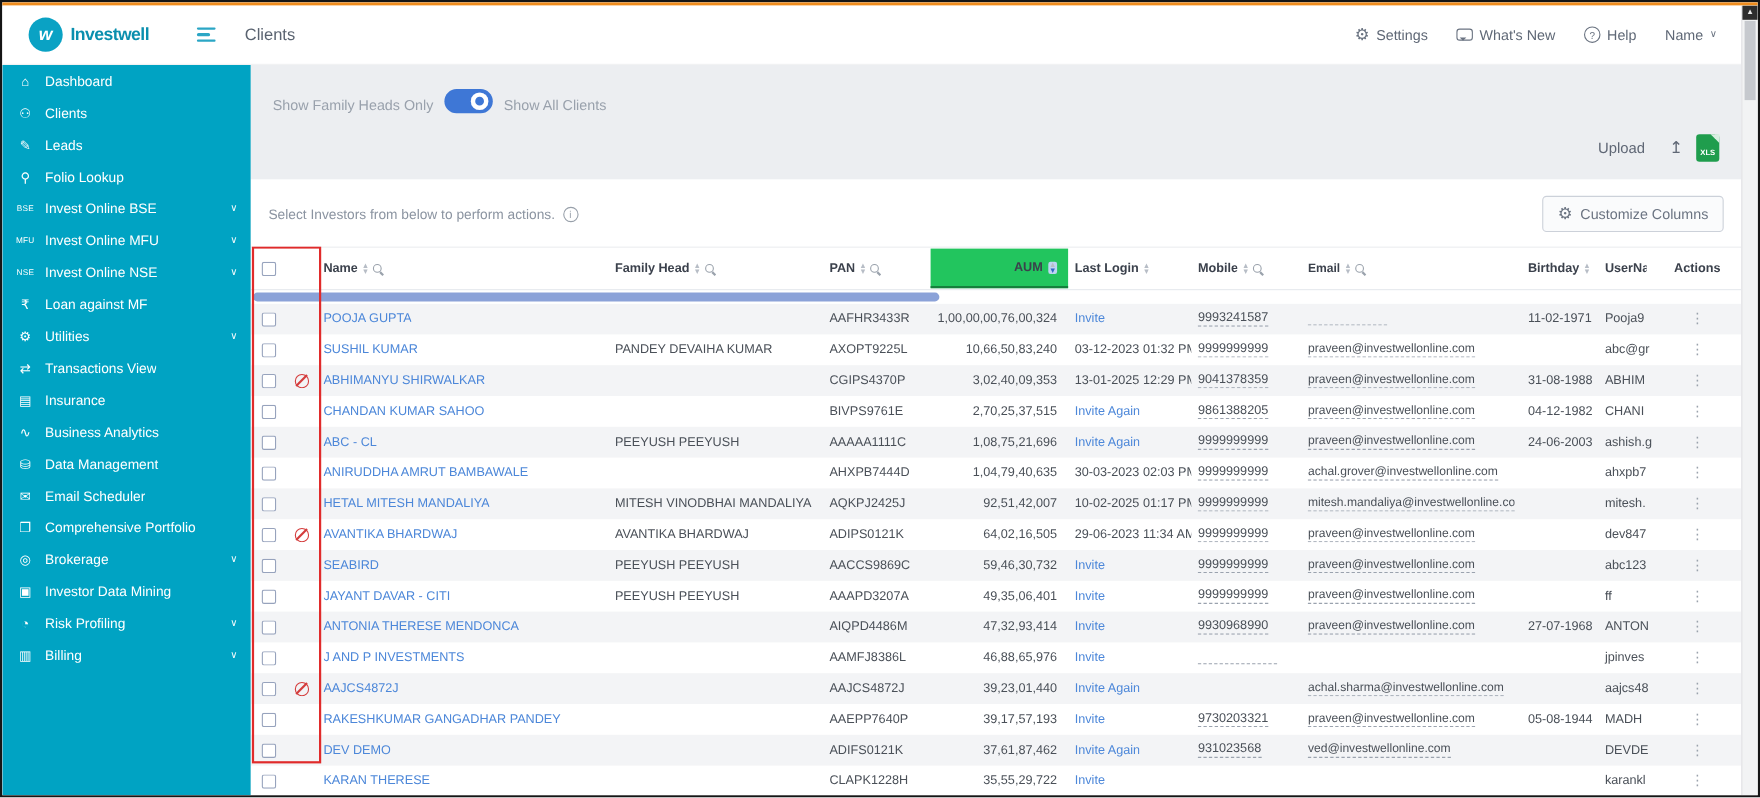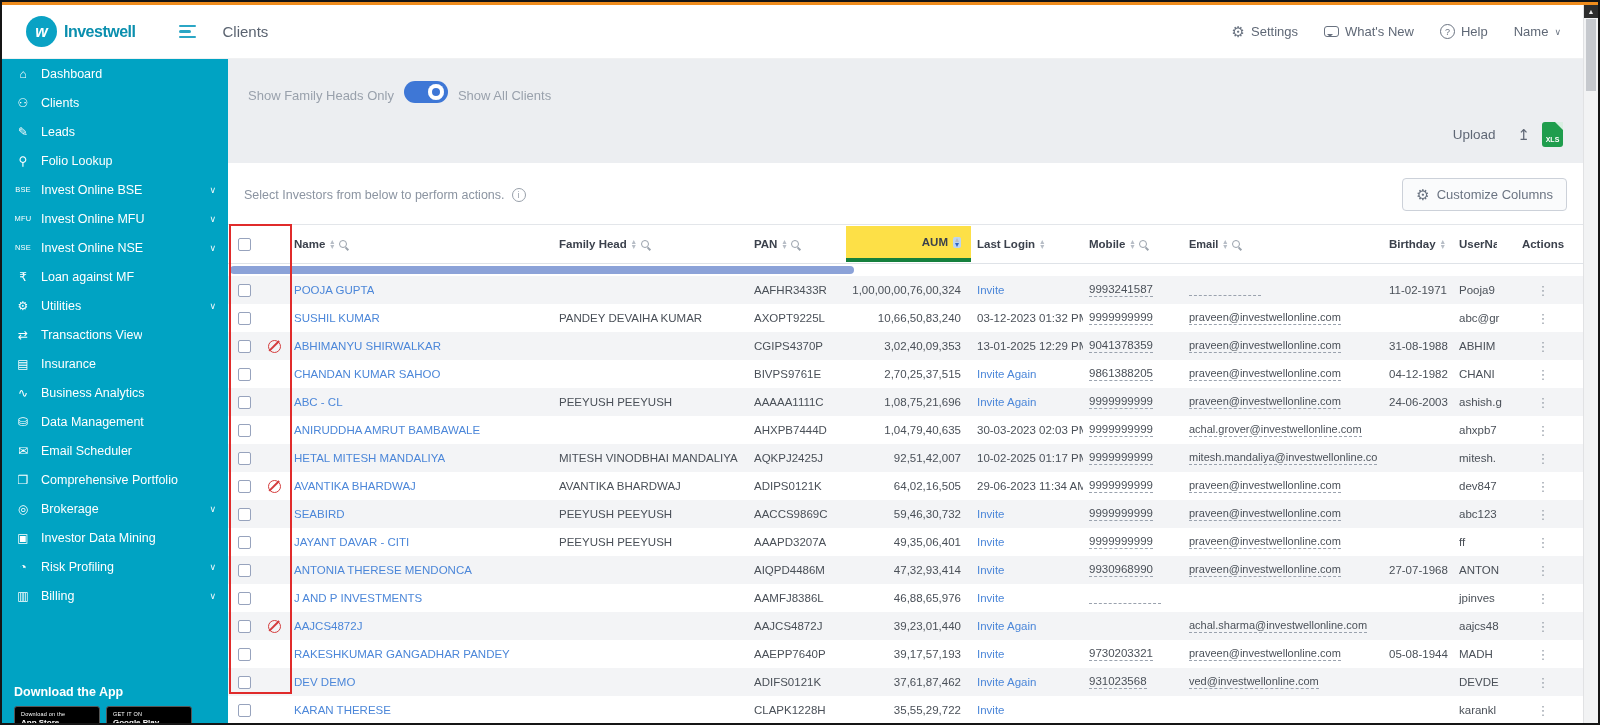--- a/index.html
+++ b/index.html
@@ -64,21 +64,21 @@
   .info-icon{width:14px;height:14px;border:1px solid #98a0aa;border-radius:50%;font-size:9px;display:inline-flex;align-items:center;justify-content:center;color:#98a0aa}
   .customize-btn{margin-left:auto;display:flex;align-items:center;gap:7px;border:1px solid #ccd1d9;background:#fafbfc;border-radius:4px;padding:8px 13px;font-size:13px;color:#6b7482;cursor:pointer;font-family:inherit}
 
   
   .table-wrap{flex:1;position:relative;overflow:hidden;
     --cols:34px 26px 265px 195px 98px 125px 112px 100px 200px 70px 50px 1fr}
   .t-head,.t-row{display:grid;grid-template-columns:var(--cols);width:100%}
   .t-head{height:40px;align-items:center;border-top:1px solid #e3e6ea;border-bottom:1px solid #dfe3e8;background:#fff}
   .cell{padding:0 6px;white-space:nowrap;overflow:hidden;font-size:11.5px;color:#4a5058;display:flex;align-items:center;gap:5px}
   .h-cell{font-weight:bold;color:#3b414c;cursor:pointer;height:36px}
-  .h-cell.hl{background:#fde047;border-bottom:4px solid #15803d}
+  .h-cell.hl{background:#22c55e;border-bottom:2px solid #15803d}
   .h-label{overflow:hidden}
   .sort{display:inline-flex;flex-direction:column;line-height:.55;margin-top:1px}
   .sort i{font-style:normal;font-size:8px;color:#b7bdc6}
   .hl .sort{background:#bcd4f1;border-radius:2px;padding:1px 2px}
   .hl .sort .dn{color:#2f66c4}
   .mag{width:8px;height:8px;border:1.5px solid #9aa2ac;border-radius:50%;position:relative;flex:0 0 auto}
   .mag::after{content:"";position:absolute;width:1.5px;height:4px;background:#9aa2ac;left:6px;top:6px;transform:rotate(-45deg)}
   .scroll-band{height:12px;background:#fff;position:relative}
   .h-thumb{position:absolute;left:2px;top:2px;width:624px;height:8px;background:#8ba2d8;border-radius:4px;cursor:pointer}
   .t-body{display:flex;flex-direction:column}
@@ -222,33 +222,20 @@
                 <span class="mi-icon">◔</span>
                 <span class="mi-label">Risk Profiling</span>
                 <span class="mi-chevron">∨</span>
               </div>
               <div class="menu-item">
                 <span class="mi-icon">▥</span>
                 <span class="mi-label">Billing</span>
                 <span class="mi-chevron">∨</span>
               </div>
             </nav>
-          <div class="sidebar-bottom">
-            <div class="download-heading">Download the App</div>
-            <div class="badges" id="badges">
-                <div class="badge">
-                  <span class="small">Download on the</span>
-                  <span class="big">App Store</span>
-                </div>
-                <div class="badge">
-                  <span class="small">GET IT ON</span>
-                  <span class="big">Google Play</span>
-                </div>
-              </div>
-          </div>
         </aside>
 
         <main class="main">
           <div class="controls">
             <div class="row1">
               <span class="toggle-label">Show Family Heads Only</span>
               <span class="toggle">
                   <span class="toggle-knob"></span>
                 </span>
               <span class="toggle-label">Show All Clients</span>

